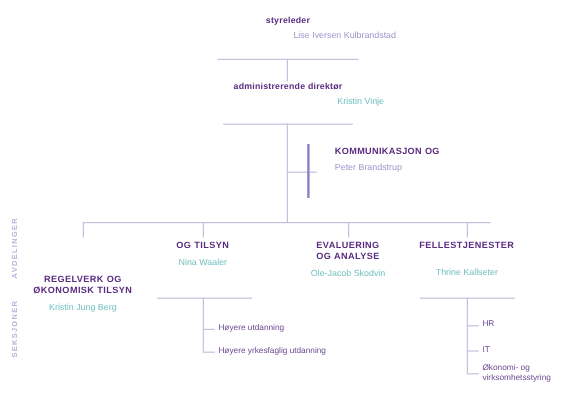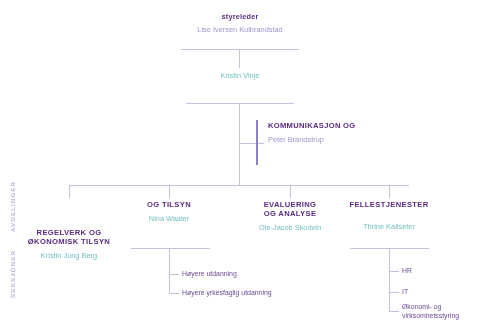--- a/index.html
+++ b/index.html
@@ -64,21 +64,21 @@
   .person {
     line-height: 1.2;
     font-size: 7.4px;
   }
   .person.lav {
     color: #a294cd;
   }
   .person.teal {
     color: #74c0c0;
   }
-  .gap-4 { margin-top: 4px; }
+  .gap-4 { margin-top: 4px; text-align: right; }
   .gap-5 { margin-top: 5px; }
 
   
   .leaf {
     position: absolute;
     color: #6b4a93;
     font-size: 6.9px;
     line-height: 1.3;
     text-align: left;
     white-space: pre-line;
@@ -106,30 +106,31 @@
 
   <div class="node" style="left:150px; top:13px; width:180px;">
     <div class="title t-small">styreleder</div>
     <div class="person lav gap-4">Lise Iversen Kulbrandstad</div>
   </div>
 
   <div class="hline" style="left:181px; top:49px; width:118px;"></div>
   <div class="vline" style="left:239px; top:49px; height:19px;"></div>
 
   <div class="node" style="left:160px; top:68px; width:160px;">
+    <div class="title t-small">administrerende direktør</div>
     <div class="person teal gap-4">Kristin Vinje</div>
   </div>
 
   <div class="hline" style="left:186px; top:103px; width:108px;"></div>
   <div class="vline" style="left:239px; top:103px; height:82px;"></div>
 
   <div class="hline" style="left:239px; top:143px; width:25px;"></div>
   <div class="accentbar" style="left:256px; top:120px; height:45px;"></div>
 
-  <div class="node left" style="left:268px; top:122px; width:150px;">
+  <div class="node left" style="left:279px; top:122px; width:150px;">
     <div class="title t-komm">KOMMUNIKASJON OG</div>
     <div class="person lav gap-5">Peter Brandstrup</div>
   </div>
 
   <div class="hline" style="left:69px; top:185px; width:340px;"></div>
 
   <div class="vline" style="left:69px;  top:185px; height:13px;"></div>
   <div class="vline" style="left:169px; top:185px; height:13px;"></div>
   <div class="vline" style="left:290px; top:185px; height:13px;"></div>
   <div class="vline" style="left:389px; top:185px; height:13px;"></div>

